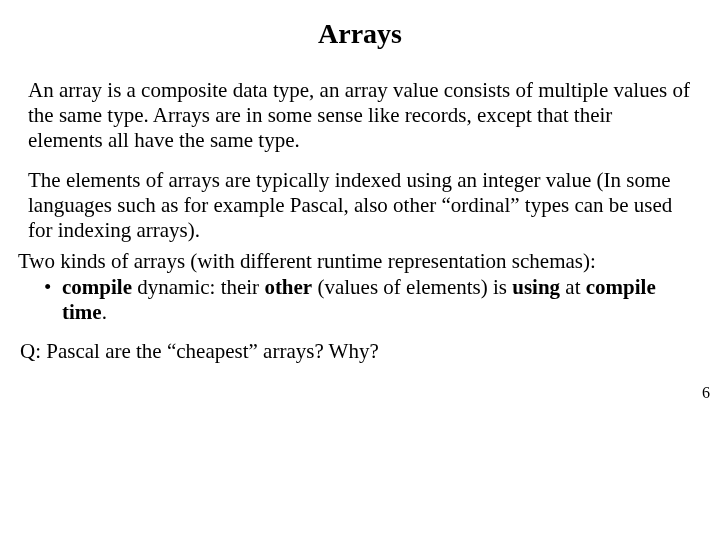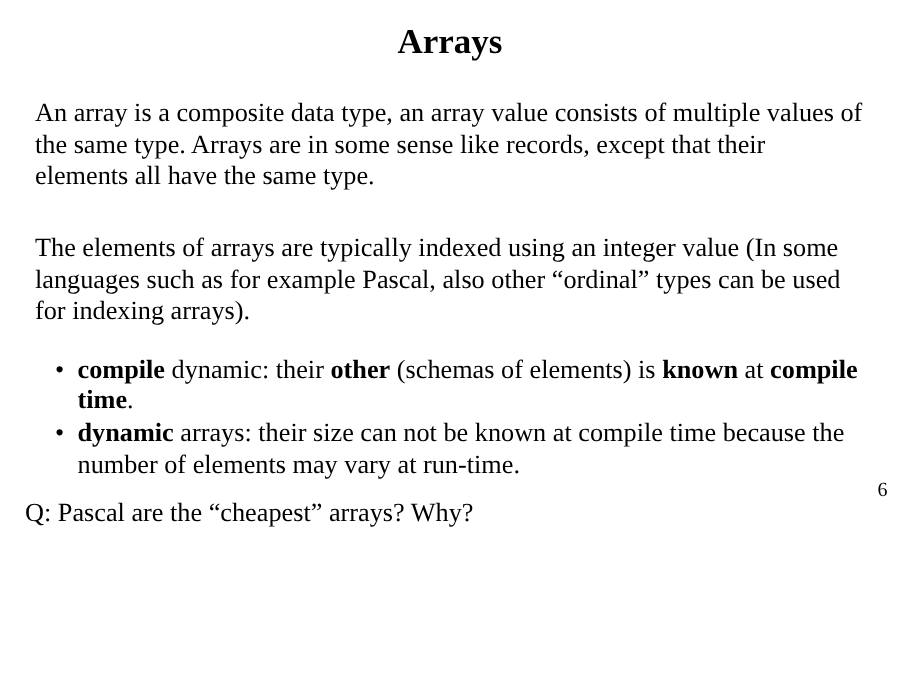--- a/index.html
+++ b/index.html
@@ -23,24 +23,24 @@
     font-size: 28px;
     padding-top: 18px;
     padding-bottom: 28px;
   }
   .body {
     font-size: 21px;
     line-height: 1.18;
     padding: 0 28px 0 28px;
   }
   .para {
-    margin-bottom: 34px;
+    margin-bottom: 16px;
   }
   .para2 {
-    margin-bottom: 22px;
+    margin-bottom: 6px;
   }
   .intro3 {
     margin-left: -10px;
     margin-bottom: 2px;
   }
   ul.bullets {
     margin: 0 0 14px 0;
     padding-left: 34px;
     list-style: none;
   }
@@ -71,27 +71,25 @@
 <div class="slide">
 
   <div class="title">Arrays</div>
 
   <div class="body">
 
     <div class="para">An array is a composite data type, an array value consists of multiple values of the same type. Arrays are in some sense like records, except that their elements all have the same type.</div>
 
     <div class="para2">The elements of arrays are typically indexed using an integer value (In some languages such as for example Pascal, also other “ordinal” types can be used for indexing arrays).</div>
 
+    <div class="intro3">Two kinds of arrays (with different runtime representation schemas):</div>
 
     <ul class="bullets">
       <li>
-        <b>compile</b><span> dynamic: their </span><b>other</b><span> (schemas of elements) is </span><b>known</b><span> at </span><b>compile time</b><span>.</span>
-      </li>
-      <li>
-        <b>dynamic</b><span> arrays: their size can not be known at compile time because the number of elements may vary at run-time.</span>
+        <b>compile</b><span> dynamic: their </span><b>other</b><span> (values of elements) is </span><b>using</b><span> at </span><b>compile time</b><span>.</span>
       </li>
     </ul>
 
     <div class="question">Q: Pascal are the “cheapest” arrays? Why?</div>
 
   </div>
 
   <div class="pagenum">6</div>
 
 </div>

